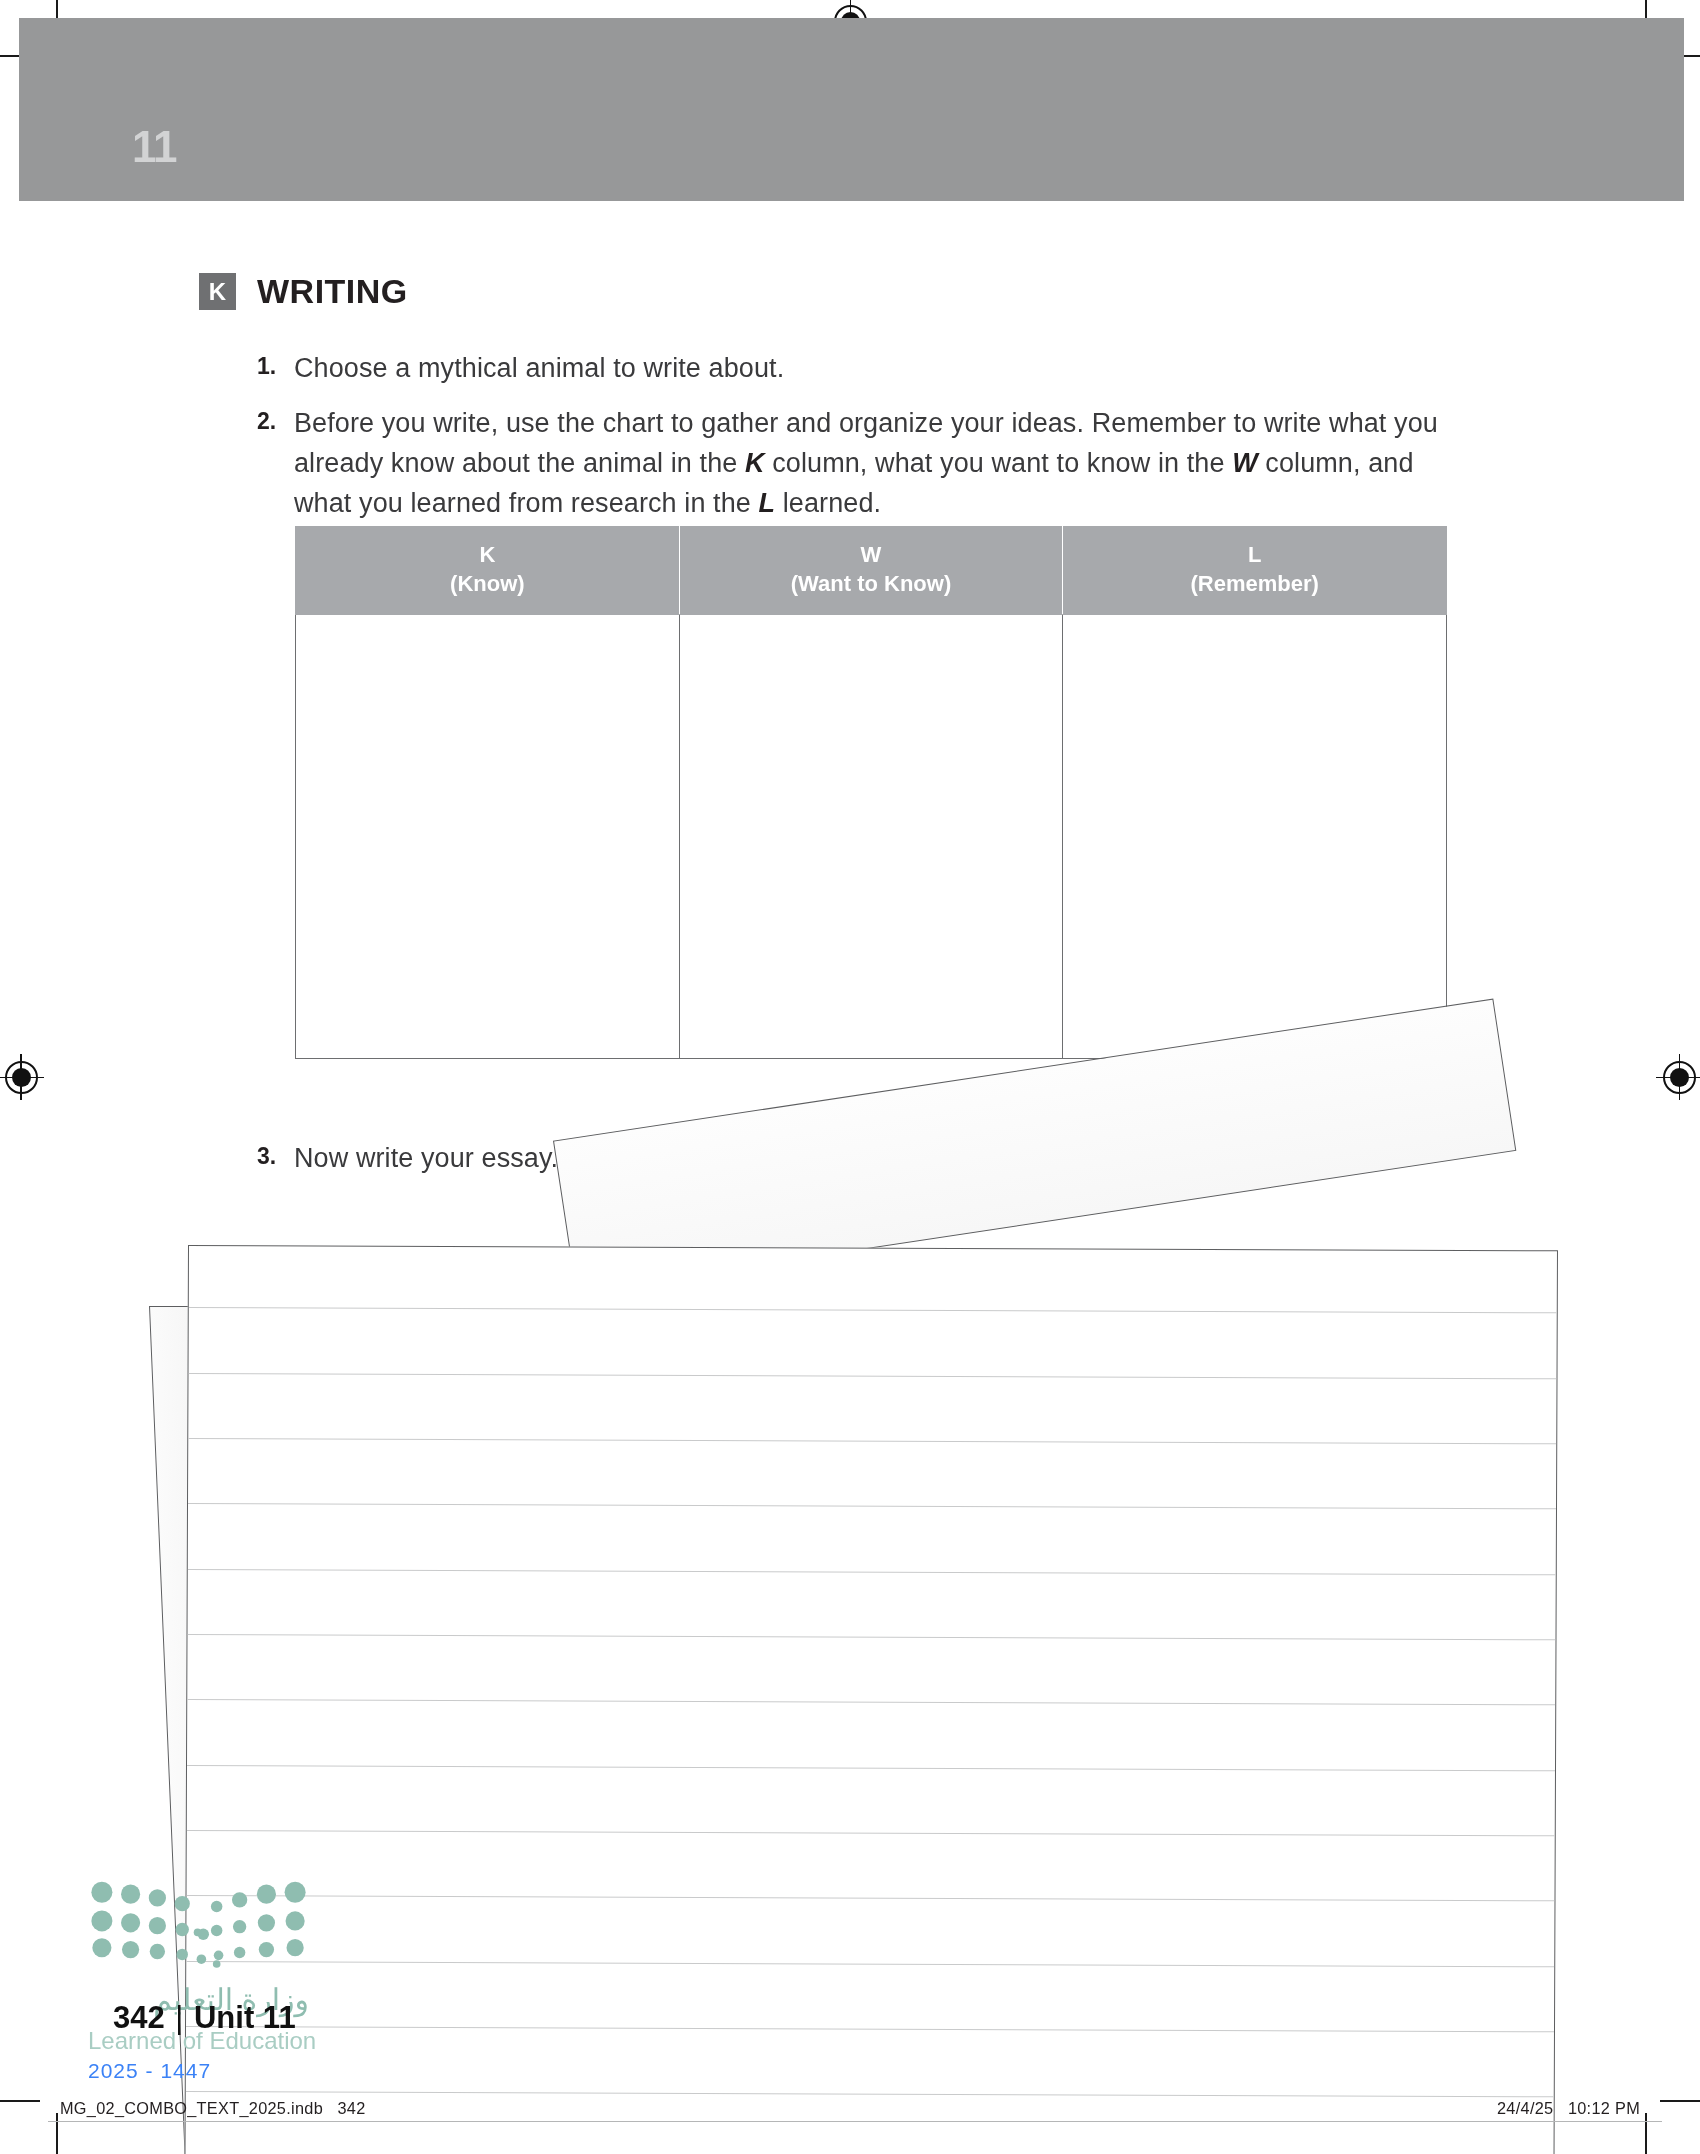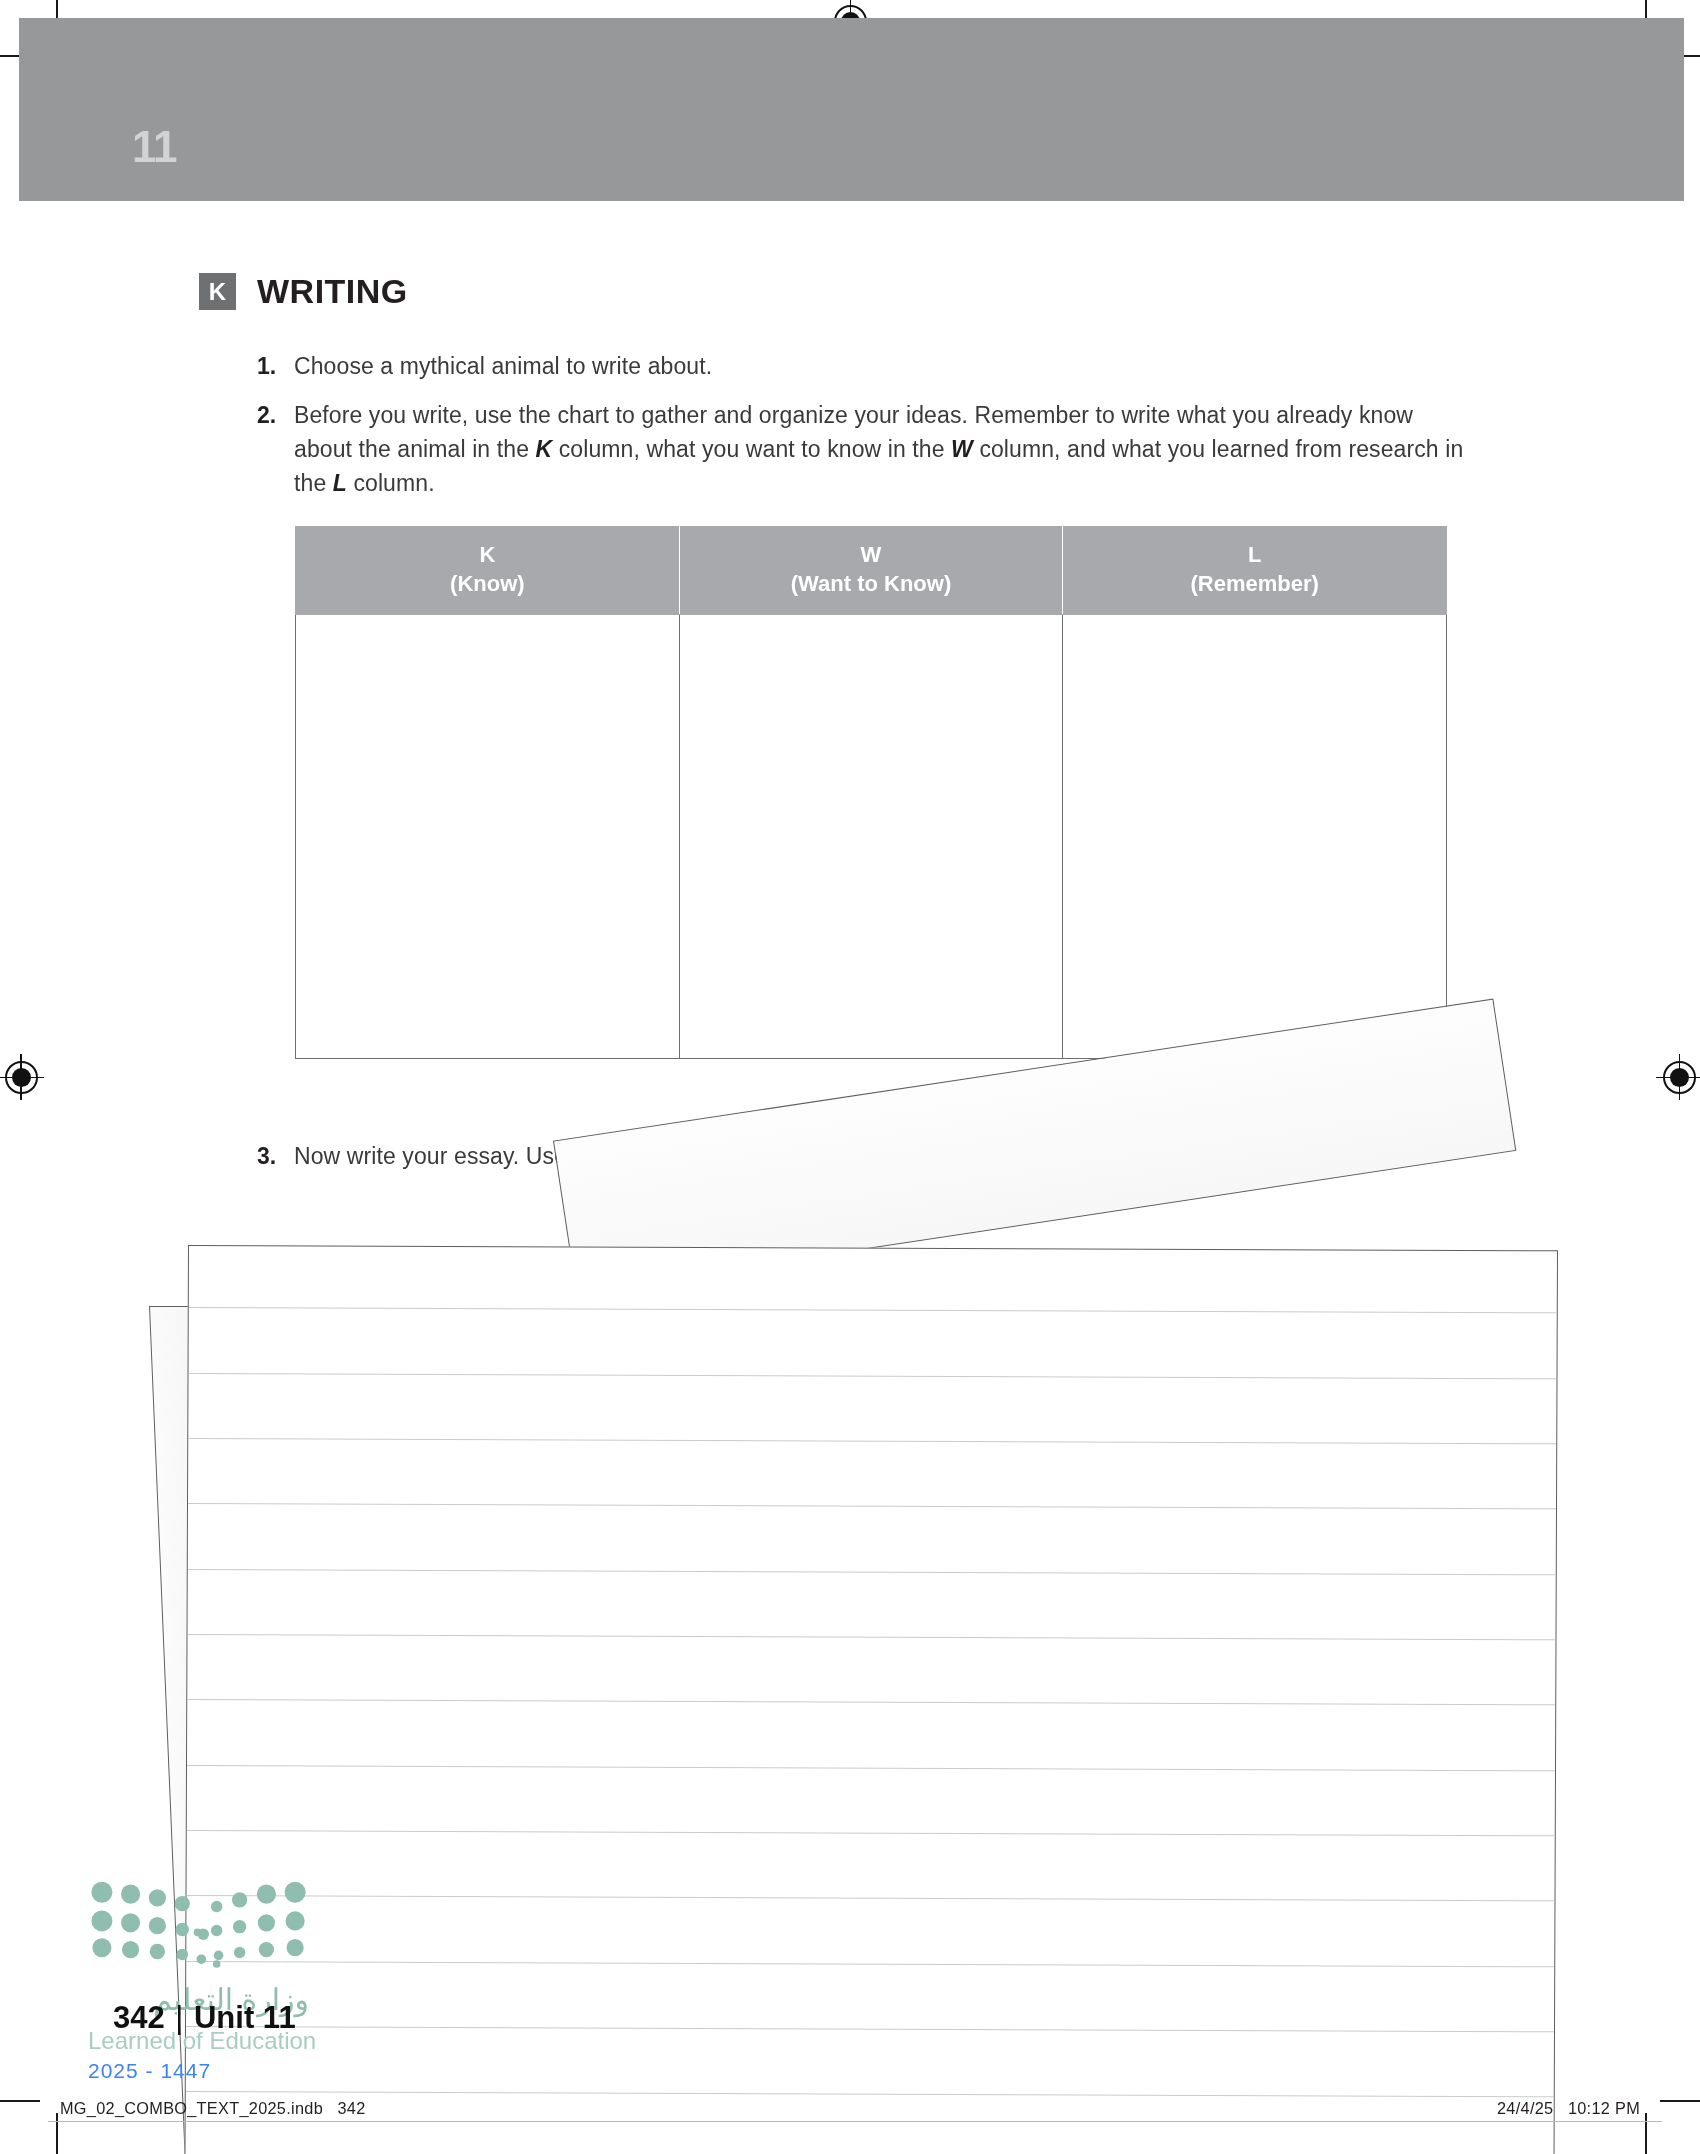--- a/index.html
+++ b/index.html
@@ -57,21 +57,21 @@
   }
 
   
   .instructions{ position:absolute; left:257px; top:349px; width:1210px; }
   .ins-item{ display:flex; margin-bottom:15.4px; }
   .ins-num{
     width:37px; flex:0 0 37px; font-size:23px; font-weight:700; color:#231f20;
     line-height:1.48;
   }
   .ins-text{
-    font-size:23px; line-height:1.48; color:#3a3a3c; font-weight:400;
+    font-size:27px; line-height:1.48; color:#3a3a3c; font-weight:400;
     letter-spacing:0.1px;
   }
   .ins-text b{ font-weight:700; font-style:italic; color:#231f20; }
 
   .step3{
     position:absolute; left:257px; top:1139px; width:1210px;
     display:flex;
   }
 
   
@@ -197,21 +197,21 @@
 
 <div class="instructions">
 
   <div class="ins-item">
     <span class="ins-num">1.</span>
     <span class="ins-text">Choose a mythical animal to write about.</span>
   </div>
 
   <div class="ins-item">
     <span class="ins-num">2.</span>
-    <span class="ins-text"><span>Before you write, use the chart to gather and organize your ideas. Remember to write what you already know about the animal in the </span><b>K</b><span> column, what you want to know in the </span><b>W</b><span> column, and what you learned from research in the </span><b>L</b><span> column.</span></span>
+    <span class="ins-text"><span>Before you write, use the chart to gather and organize your ideas. Remember to write what you already know about the animal in the </span><b>K</b><span> column, what you want to know in the </span><b>W</b><span> column, and what you learned from research in the </span><b>L</b><span> learned.</span></span>
   </div>
 
 </div>
 
 <table class="kwl">
   <thead>
     <tr>
       <th>
         <span class="hl">K</span>
         <span class="hl">(Know)</span>

